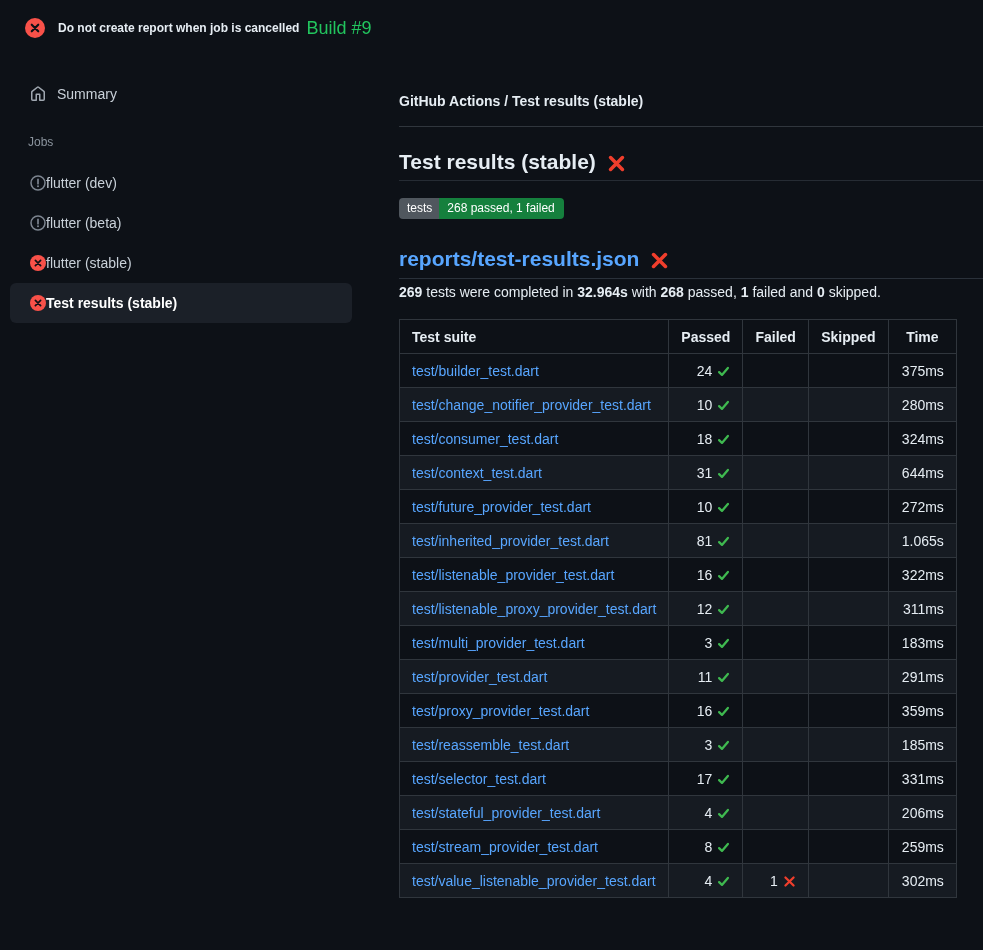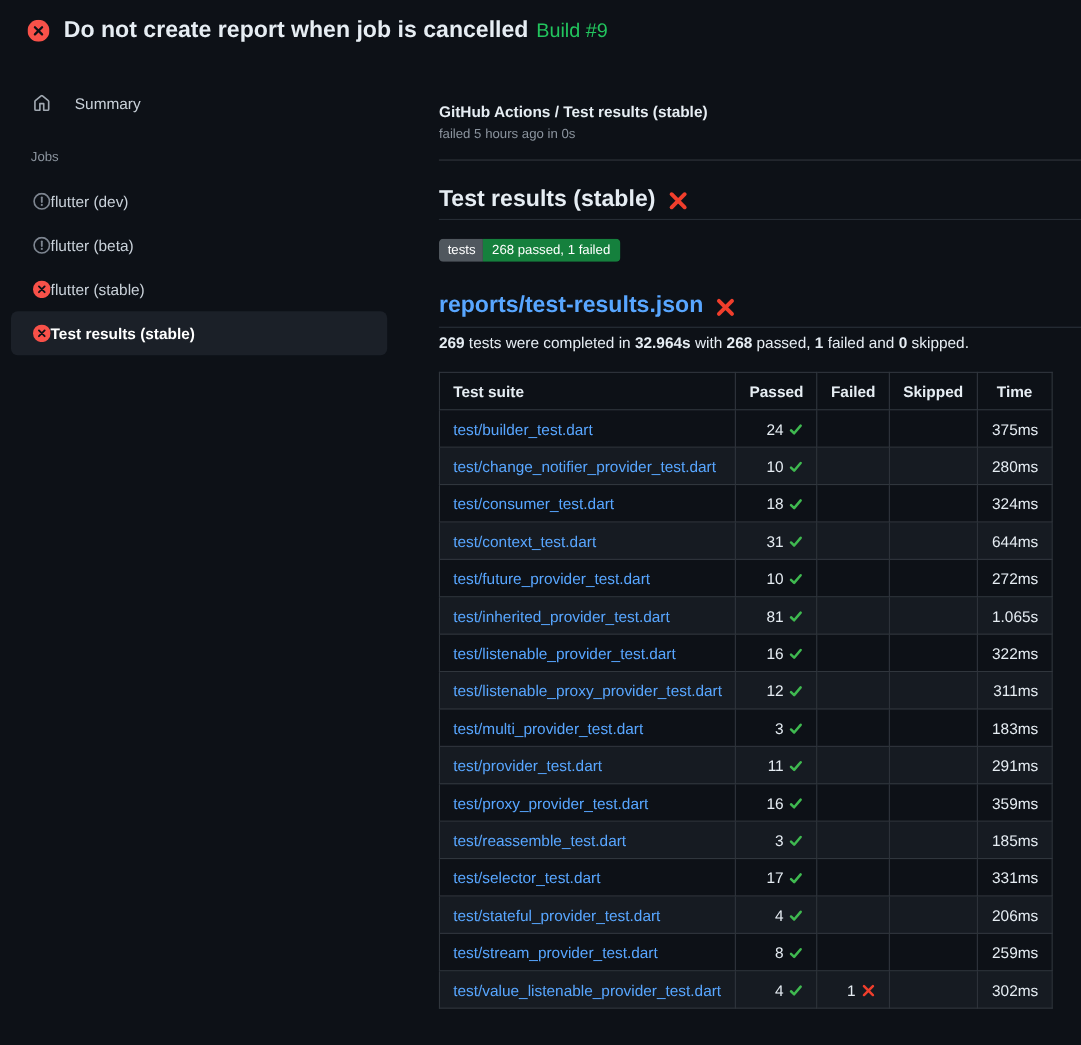--- a/index.html
+++ b/index.html
@@ -5,30 +5,30 @@
   * { box-sizing: border-box; }
   html,body { margin:0; padding:0; }
   body {
     width:983px; height:950px; overflow:hidden;
     background:#0d1117; color:#e6edf3;
     font-family:"Liberation Sans", sans-serif;
   }
   
   .top-header { height:56px; display:flex; align-items:center; padding-left:25px; }
   .top-header .status-ic { width:20px; height:20px; flex:none; margin-right:13px; display:flex; }
-  .top-title { font-size:21px; font-weight:bold; color:#e6edf3; white-space:nowrap; }
+  .top-title { font-size:12px; font-weight:bold; color:#e6edf3; white-space:nowrap; }
   .top-build { font-size:18px; font-weight:normal; color:#22c55e; margin-left:7px; }
 
   
   .layout { display:flex; align-items:flex-start; }
   .sidebar { width:362px; flex:none; padding-top:24px; }
   .main { flex:1; min-width:0; padding:37px 0 0 37px; }
 
   
-  .summary-item { height:28px; display:flex; align-items:center; gap:22px; padding-left:30px; cursor:pointer; }
+  .summary-item { height:28px; display:flex; align-items:center; gap:11px; padding-left:30px; cursor:pointer; }
   .summary-item .ic { width:16px; height:16px; display:flex; flex:none; }
   .summary-item .lbl { font-size:14px; color:#c9d1d9; }
   .jobs-label { margin:27px 0 2px 28px; font-size:12px; color:#8b949e; }
   .jobs-list { padding:12px 10px 0 10px; }
   .job-item { height:40px; display:flex; align-items:center; padding-left:20px; border-radius:6px; cursor:pointer; }
   .job-item .ic { width:16px; height:16px; display:flex; flex:none; }
   .job-item .lbl { font-size:14px; color:#c9d1d9; }
   .job-item.selected { background:#1b2028; }
   .job-item.selected .lbl { color:#ffffff; font-weight:bold; }
 
@@ -130,21 +130,20 @@
               <path d="M5.4 5.4L10.6 10.6M10.6 5.4L5.4 10.6" stroke="#0d1117" stroke-width="1.7" stroke-linecap="round" fill="none"></path>
             </svg>
           </span>
           <span class="lbl">Test results (stable)</span>
         </div>
       </div>
   </div>
 
   <div class="main">
     <div class="breadcrumb">GitHub Actions / Test results (stable)</div>
-    <div class="run-meta">failed 5 hours ago in 0s</div>
     <div class="divider"></div>
 
     <div class="section-title">
       <span>Test results (stable)</span>
       <span class="xic">
         <svg width="19" height="19" viewBox="0 0 16 16">
           <path d="M3 3L13 13M13 3L3 13" stroke="#f03e2c" stroke-width="3" stroke-linecap="round" fill="none"></path>
         </svg>
       </span>
     </div>

